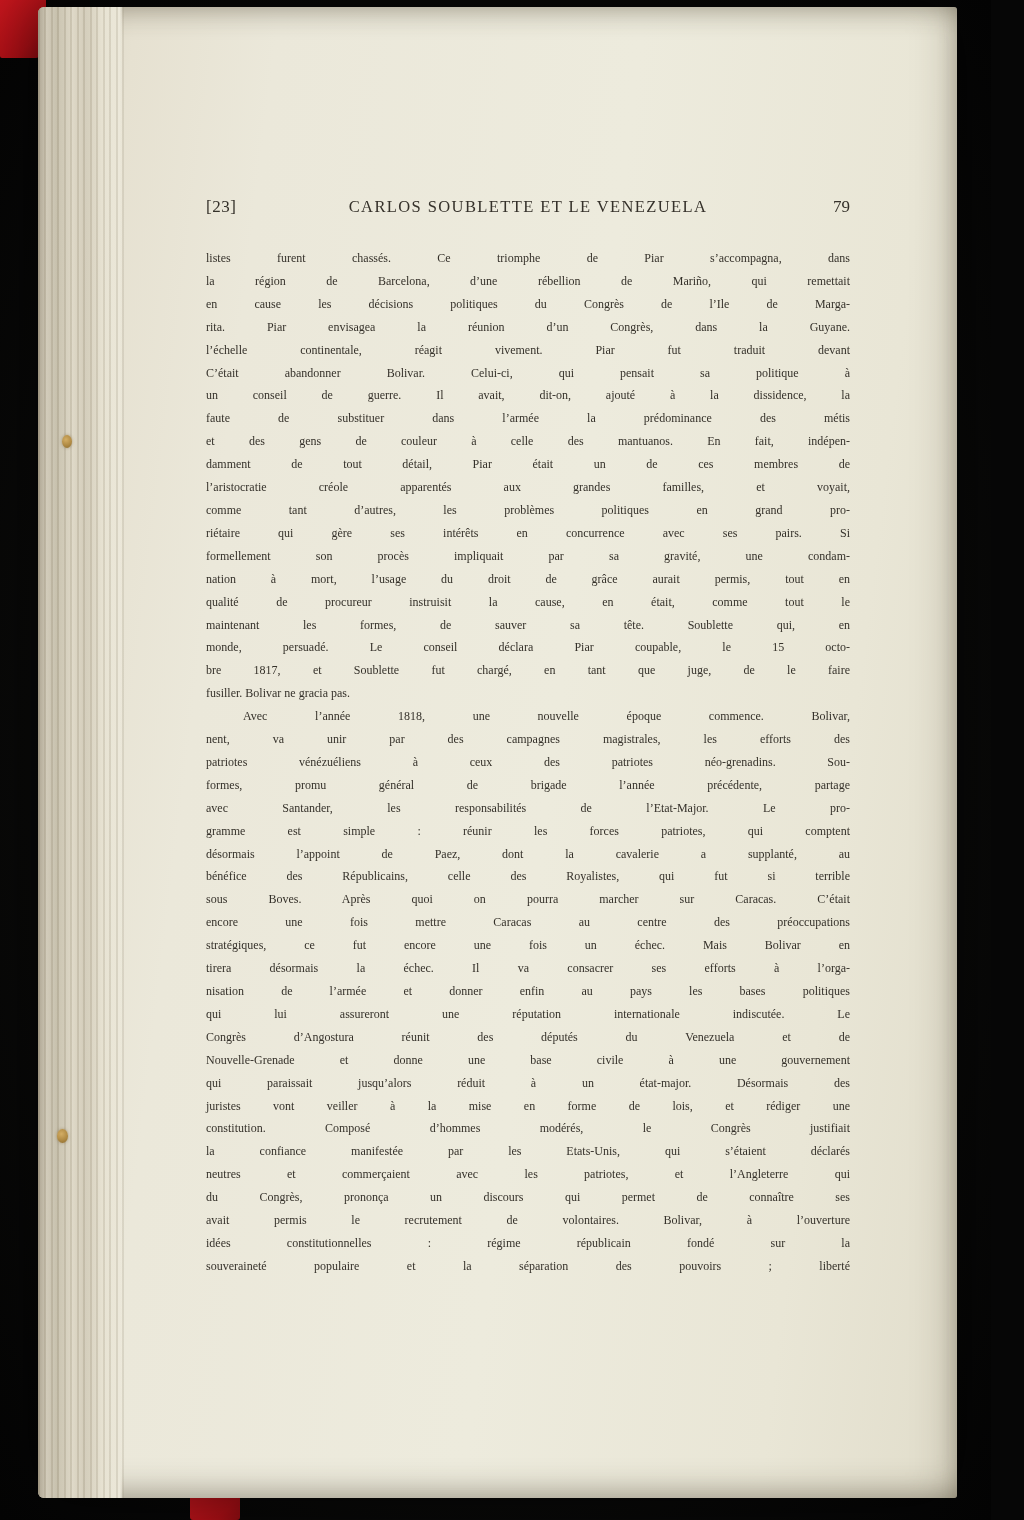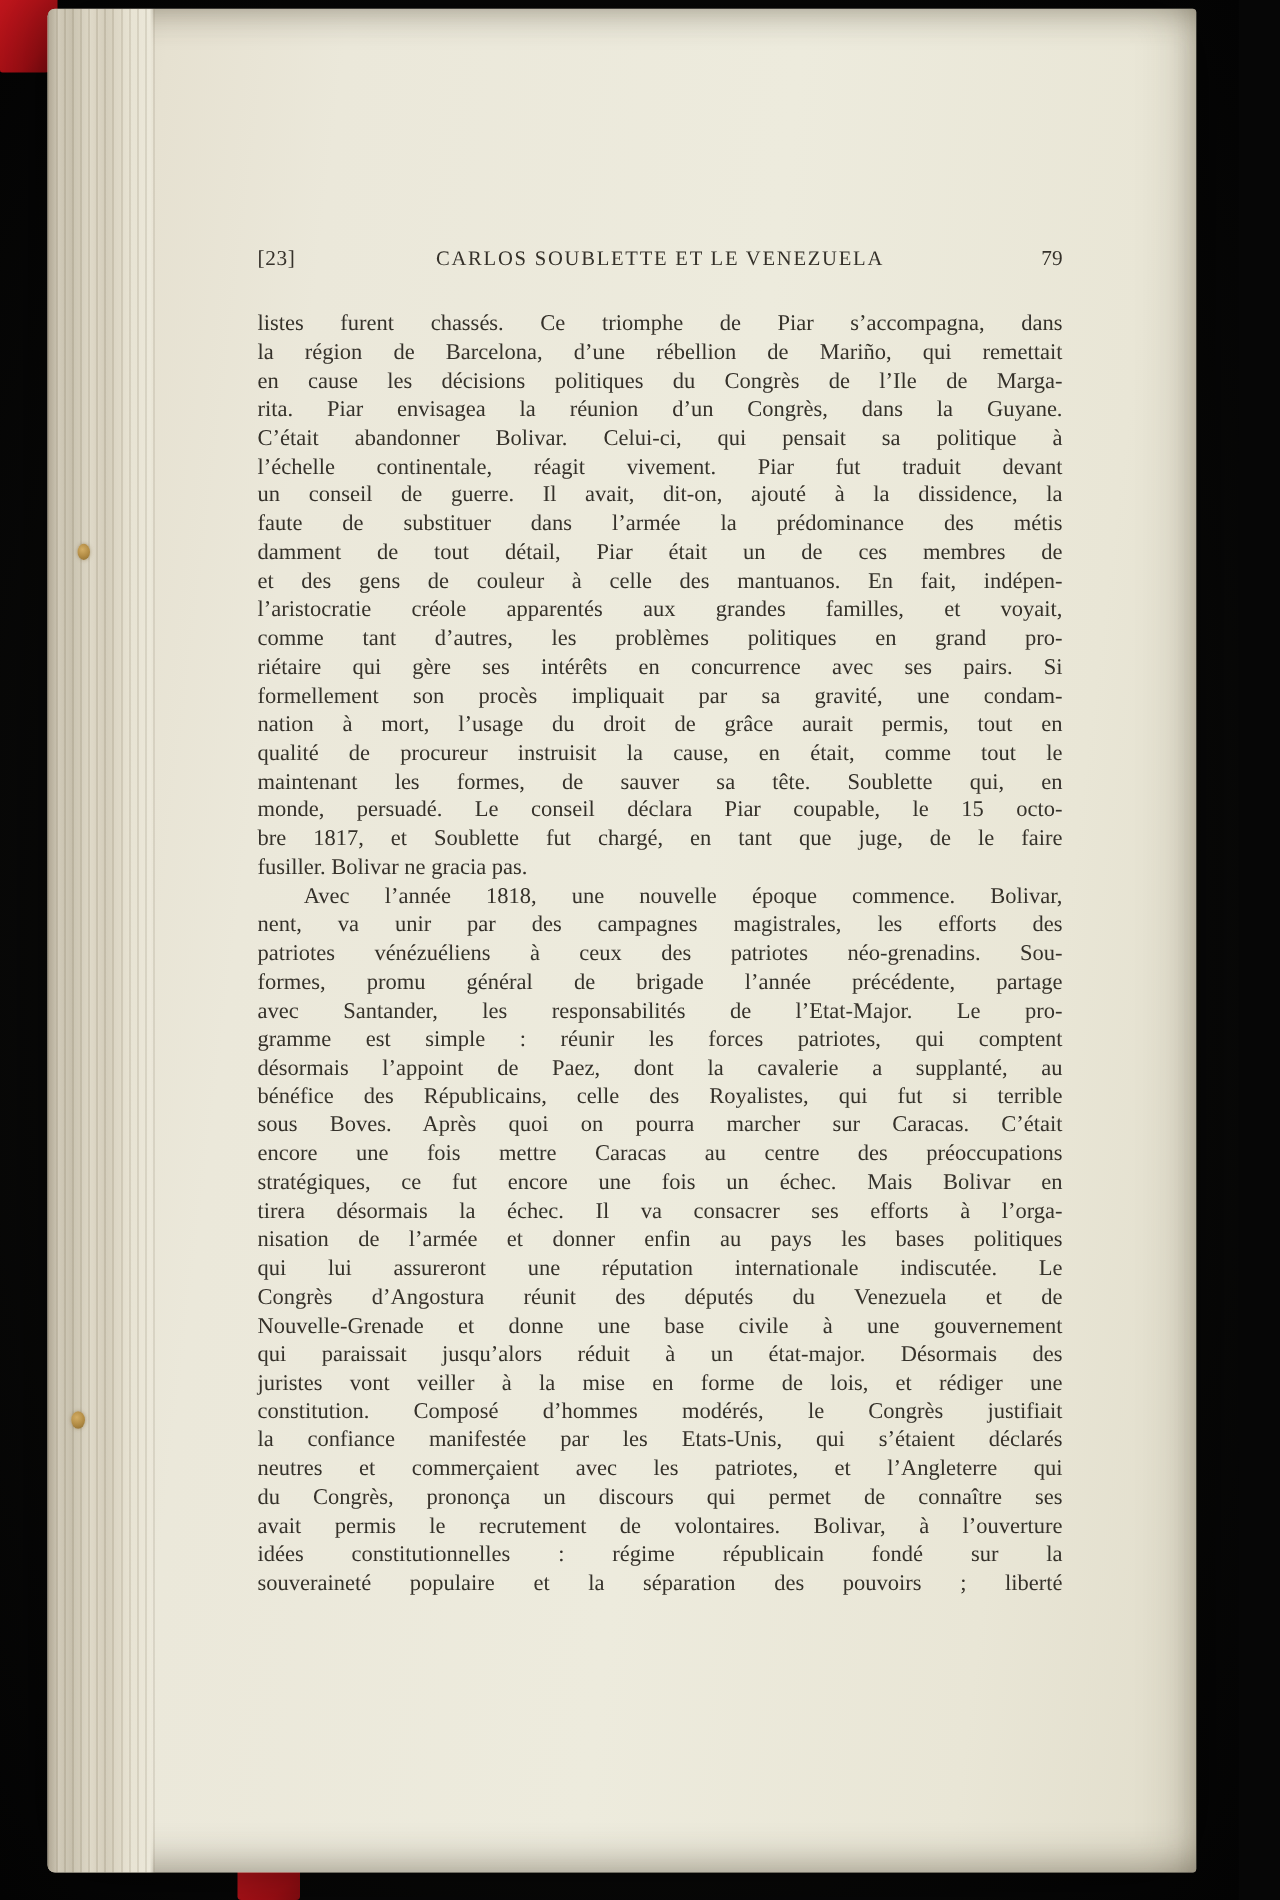--- a/index.html
+++ b/index.html
@@ -77,21 +77,21 @@
     grid-template-columns: 1fr auto 1fr;
     align-items: baseline;
     margin-bottom: 30px;
     font-size: 17px;
   }
   .header-left  { justify-self: start; letter-spacing: 0.5px; }
   .header-center{ justify-self: center; font-size: 16.5px; letter-spacing: 1.4px; }
   .header-right { justify-self: end; }
 
   .para .line {
-    font-size: 18px;
+    font-size: 12px;
     line-height: 22.9px;
     text-align: justify;
     text-align-last: justify;
     white-space: normal;
   }
   .para-1 .line:last-child { text-align-last: left; }
   .para-2 .line:first-child { text-indent: 37px; }
 </style>
 </head>
 <body>
@@ -114,26 +114,26 @@
         <span class="header-center">CARLOS SOUBLETTE ET LE VENEZUELA</span>
         <span class="header-right">79</span>
       </div>
 
       <div class="para para-1">
 
       <div class="line">listes furent chassés. Ce triomphe de Piar s’accompagna, dans</div>
           <div class="line">la région de Barcelona, d’une rébellion de Mariño, qui remettait</div>
           <div class="line">en cause les décisions politiques du Congrès de l’Ile de Marga-</div>
           <div class="line">rita. Piar envisagea la réunion d’un Congrès, dans la Guyane.</div>
+          <div class="line">l’échelle continentale, réagit vivement. Piar fut traduit devant</div>
           <div class="line">C’était abandonner Bolivar. Celui-ci, qui pensait sa politique à</div>
-          <div class="line">l’échelle continentale, réagit vivement. Piar fut traduit devant</div>
           <div class="line">un conseil de guerre. Il avait, dit-on, ajouté à la dissidence, la</div>
           <div class="line">faute de substituer dans l’armée la prédominance des métis</div>
+          <div class="line">et des gens de couleur à celle des mantuanos. En fait, indépen-</div>
           <div class="line">damment de tout détail, Piar était un de ces membres de</div>
-          <div class="line">et des gens de couleur à celle des mantuanos. En fait, indépen-</div>
           <div class="line">l’aristocratie créole apparentés aux grandes familles, et voyait,</div>
           <div class="line">comme tant d’autres, les problèmes politiques en grand pro-</div>
           <div class="line">riétaire qui gère ses intérêts en concurrence avec ses pairs. Si</div>
           <div class="line">formellement son procès impliquait par sa gravité, une condam-</div>
           <div class="line">nation à mort, l’usage du droit de grâce aurait permis, tout en</div>
           <div class="line">qualité de procureur instruisit la cause, en était, comme tout le</div>
           <div class="line">maintenant les formes, de sauver sa tête. Soublette qui, en</div>
           <div class="line">monde, persuadé. Le conseil déclara Piar coupable, le 15 octo-</div>
           <div class="line">bre 1817, et Soublette fut chargé, en tant que juge, de le faire</div>
           <div class="line">fusiller. Bolivar ne gracia pas.</div>

